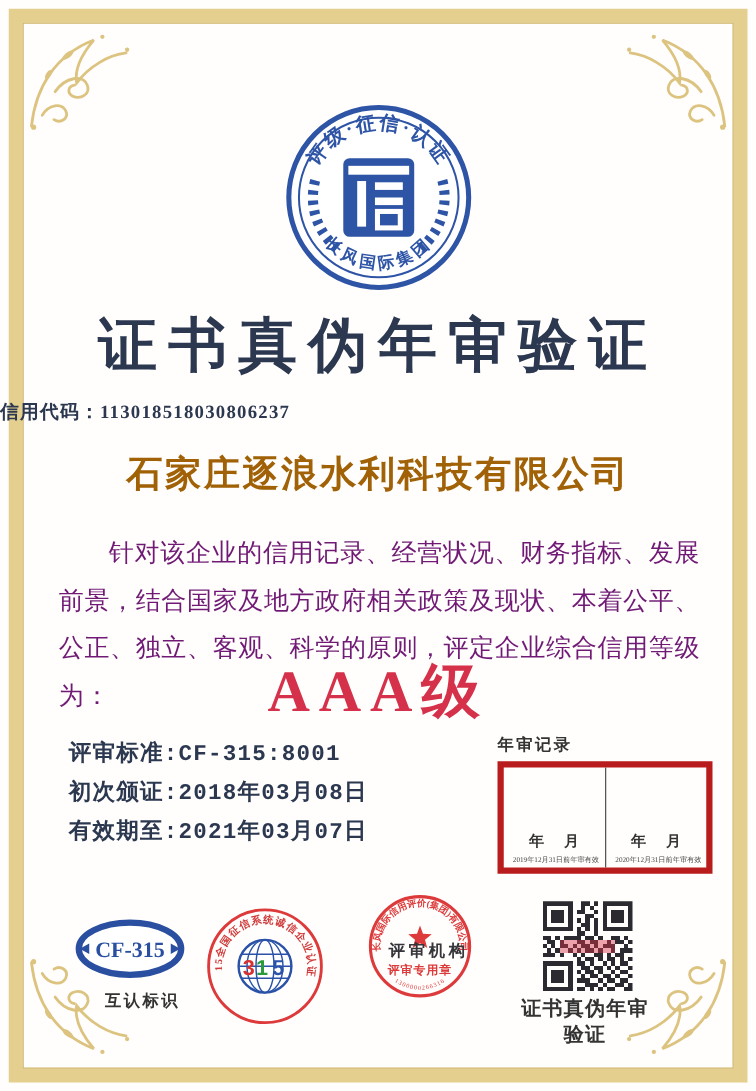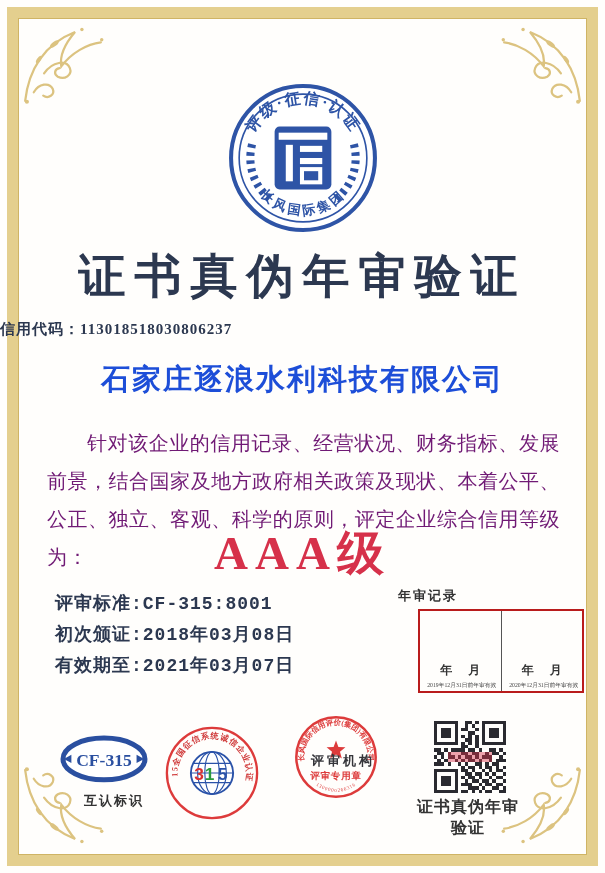--- a/index.html
+++ b/index.html
@@ -20,35 +20,35 @@
   .corner.br{right:20px;bottom:22px;transform:scale(-1,-1);}
 
   .logo{position:absolute;left:227px;top:82px;width:152px;height:152px;}
 
   .title{position:absolute;left:0;right:0;top:245px;text-align:center;
          font-size:47px;font-weight:bold;color:#2c3850;letter-spacing:9px;}
   .code{position:absolute;left:0;right:0;top:320px;text-align:left;
         font-size:15px;font-weight:bold;color:#2c3850;letter-spacing:1px;}
   .company{position:absolute;left:0;right:0;top:360px;text-align:center;
         font-family:"Liberation Sans","DejaVu Sans",sans-serif;
-        font-size:29px;font-weight:bold;color:#1d4ed8;letter-spacing:2px;}
+        font-size:29px;font-weight:bold;color:#a16207;letter-spacing:2px;}
   .para{position:absolute;left:47px;top:424px;width:513px;
         font-size:20px;line-height:38px;font-weight:400;color:#701a75;
         text-align:justify;text-indent:2em;letter-spacing:0.5px;}
   .rating{position:absolute;left:0;right:0;top:522px;text-align:center;
         font-size:47px;font-weight:bold;color:#d6314a;letter-spacing:7px;}
 
   .details{position:absolute;left:55px;top:589px;font-family:Liberation Mono, monospace;}
   .detail-line{font-size:18px;font-weight:bold;color:#2c3850;
         line-height:31px;letter-spacing:1px;}
 
   .annual{position:absolute;left:398px;top:587px;width:196px;color:#3a3a3a;}
   .annual-title{font-size:13px;font-weight:bold;letter-spacing:2px;color:#333;}
-  .annual-table{margin-top:4px;width:162px;height:80px;border:2px solid #b91c1c;
-        display:flex;margin-left:20px;}
+  .annual-table{margin-top:4px;width:162px;height:80px;border:5px solid #b91c1c;
+        display:flex;}
   .annual-cell{flex:1;position:relative;}
   .annual-cell + .annual-cell{border-left:1px solid #555;}
   .ym{position:absolute;left:0;right:0;bottom:12px;text-align:center;
       font-size:12px;font-weight:bold;color:#333;}
   .ym .gap{display:inline-block;width:16px;}
   .annual-note{position:absolute;left:0;right:0;bottom:1px;text-align:center;
       font-size:7px;transform:scale(0.82);color:#444;white-space:nowrap;}
 
   .seal{position:absolute;}
   .seal-caption{position:absolute;font-size:13px;font-weight:bold;

